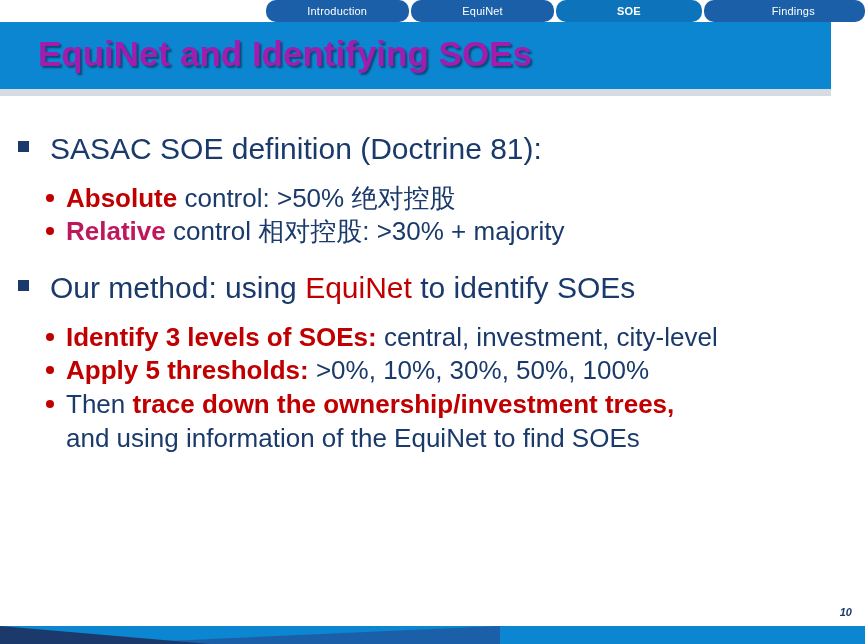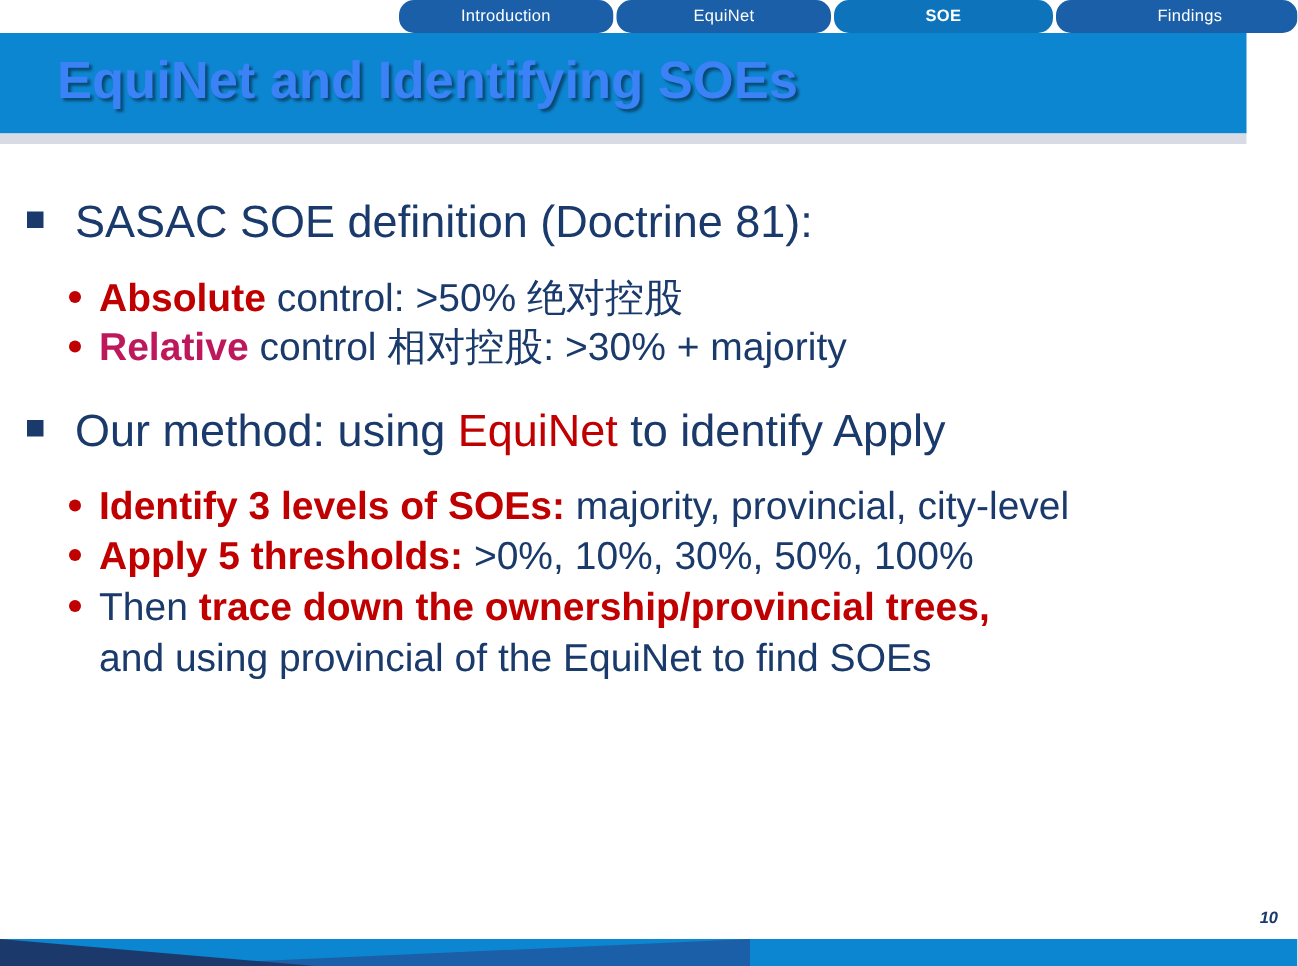--- a/index.html
+++ b/index.html
@@ -70,21 +70,21 @@
     width: 831px;
     height: 7px;
     background: #d6dbe4;
   }
   .title-text {
     position: absolute;
     top: 34px;
     left: 38px;
     font-size: 35px;
     font-weight: bold;
-    color: #3b82f6;
+    color: #a21caf;
     text-shadow: 2px 2px 2px rgba(0,0,0,.45);
     white-space: nowrap;
     text-align: right;
   }
 
   
   .content {
     position: absolute;
     top: 130px;
     left: 0;
@@ -222,42 +222,42 @@
 
   <div class="l2">
     <span class="dot"></span>
     <span class="l2-text"><span class="navy-b">Relative</span><span class="navy"> control 相对控股: &gt;30% + majority</span></span>
   </div>
 
   <div class="gap-md"></div>
 
   <div class="l1">
     <span class="marker"></span>
-    <span class="l1-text"><span class="navy">Our method: using </span><span class="red-plain">EquiNet</span><span class="navy"> to identify Apply</span></span>
+    <span class="l1-text"><span class="navy">Our method: using </span><span class="red-plain">EquiNet</span><span class="navy"> to identify SOEs</span></span>
   </div>
 
   <div class="gap-sm"></div>
 
   <div class="l2">
     <span class="dot"></span>
-    <span class="l2-text"><span class="red">Identify 3 levels of SOEs:</span><span class="navy"> majority, provincial, city-level</span></span>
+    <span class="l2-text"><span class="red">Identify 3 levels of SOEs:</span><span class="navy"> central, investment, city-level</span></span>
   </div>
 
   <div class="l2">
     <span class="dot"></span>
     <span class="l2-text"><span class="red">Apply 5 thresholds:</span><span class="navy"> &gt;0%, 10%, 30%, 50%, 100%</span></span>
   </div>
 
   <div class="l2">
     <span class="dot"></span>
-    <span class="l2-text"><span class="navy">Then </span><span class="red">trace down the ownership/provincial trees,</span></span>
+    <span class="l2-text"><span class="navy">Then </span><span class="red">trace down the ownership/investment trees,</span></span>
   </div>
 
   <div class="l2 cont">
-    <span class="l2-text"><span class="navy">and using provincial of the EquiNet to find SOEs</span></span>
+    <span class="l2-text"><span class="navy">and using information of the EquiNet to find SOEs</span></span>
   </div>
 
 </div>
 
 <div class="page-num">10</div>
 <div class="footer-bar"></div>
 <div class="footer-wedge2"></div>
 <div class="footer-wedge"></div>
 
 </body></html>

